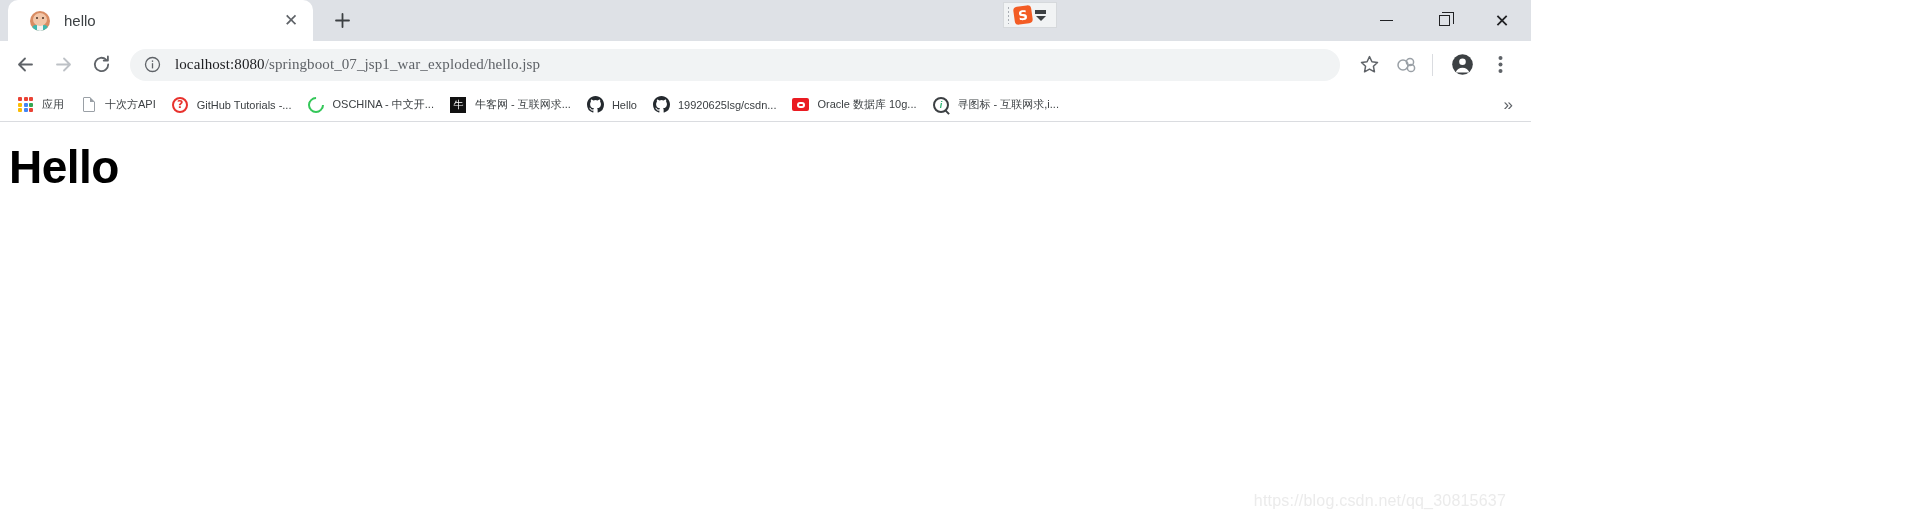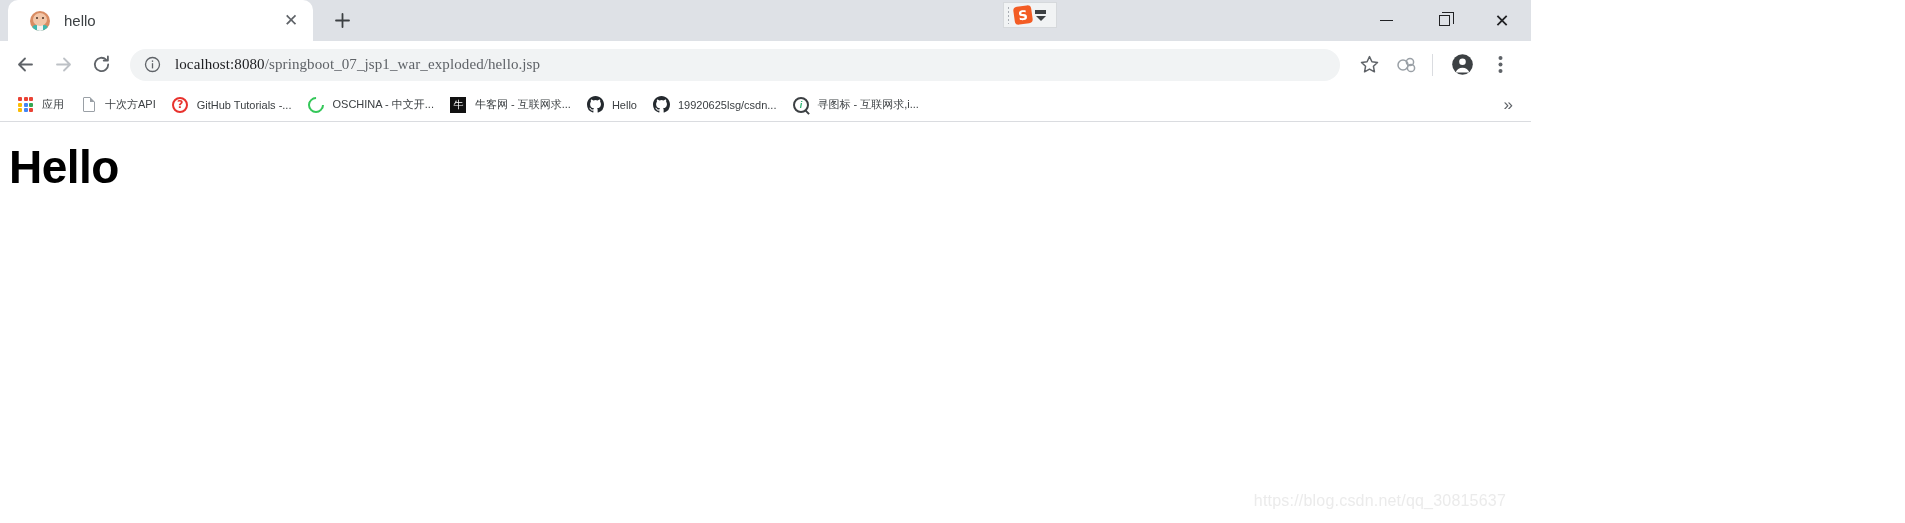--- a/index.html
+++ b/index.html
@@ -509,20 +509,28 @@
 
     <div class="bm">
       <span class="bm-ico ico-github">
         <svg width="17" height="17" viewBox="0 0 16 16">
           <path fill="#24292e" d="M8 0C3.58 0 0 3.58 0 8a8 8 0 0 0 5.47 7.59c.4.07.55-.17.55-.38l-.01-1.49c-2.01.37-2.53-.49-2.69-.94-.09-.23-.48-.94-.82-1.13-.28-.15-.68-.52-.01-.53.63-.01 1.08.58 1.23.82.72 1.21 1.87.87 2.33.66.07-.52.28-.87.51-1.07-1.78-.2-3.64-.89-3.64-3.95 0-.87.31-1.59.82-2.15-.08-.2-.36-1.02.08-2.12 0 0 .67-.21 2.2.82a7.4 7.4 0 0 1 4 0c1.53-1.04 2.2-.82 2.2-.82.44 1.1.16 1.92.08 2.12.51.56.82 1.27.82 2.15 0 3.07-1.87 3.75-3.65 3.95.29.25.54.73.54 1.48l-.01 2.19c0 .21.15.46.55.38A8 8 0 0 0 16 8c0-4.42-3.58-8-8-8z"></path>
         </svg>
       </span>
       <span class="bm-label">19920625lsg/csdn...</span>
     </div>
 
+    <div class="bm">
+      <span class="bm-ico">
+          <span class="ico-oracle">
+            <i></i>
+          </span>
+        </span>
+      <span class="bm-label">Oracle 数据库 10g...</span>
+    </div>
 
     <div class="bm">
       <span class="bm-ico">
           <span class="ico-search">i</span>
         </span>
       <span class="bm-label">寻图标 - 互联网求,i...</span>
     </div>
 
     <span class="bm-overflow">»</span>
   </div>

